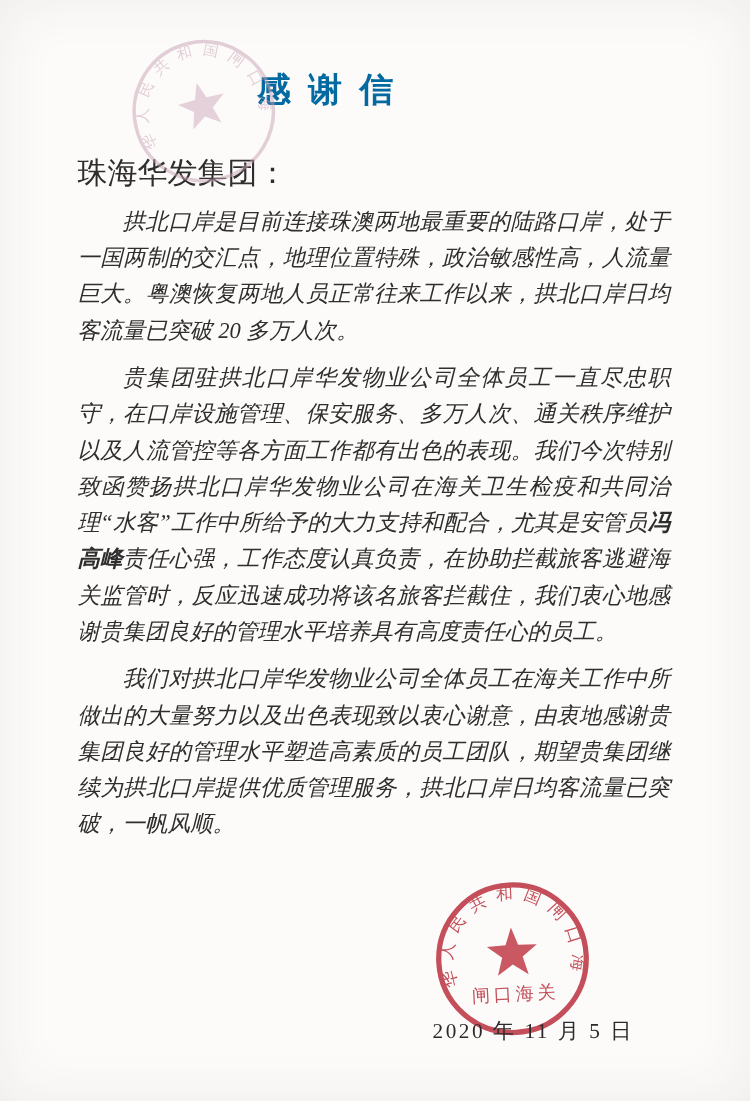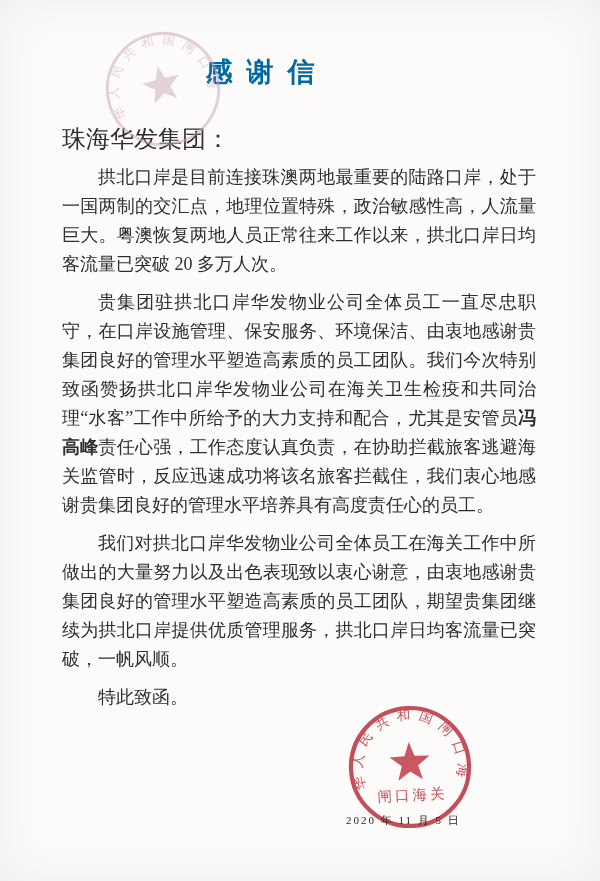--- a/index.html
+++ b/index.html
@@ -29,31 +29,31 @@
     font-size:24px;
     line-height:26px;
   }
   .body-text p{
     font-size:18px;
     line-height:29px;
     margin:0 0 9px 0;
     text-indent:2em;
     text-align:justify;
   }
-  .body-text{margin-top:11px;}
+  .body-text{margin-top:11px;font-style:italic;}
   .bold-name{font-weight:bold;}
   .closing{margin-top:2px;}
   .seal{position:absolute;pointer-events:none;}
   .seal-top{left:97px;top:22px;width:132px;height:134px;transform:rotate(-14deg);opacity:0.5;}
   .seal-bottom{left:340px;top:697px;width:140px;height:140px;transform:rotate(-3deg);opacity:0.93;}
   .seal svg{width:100%;height:100%;}
   .date-line{
     position:absolute;
     left:346px;top:813px;
-    font-size:11px;
+    font-size:17px;
     letter-spacing:2px;
     color:#2b2b2b;
   }
 </style>
 </head>
 <body>
 
 <div class="page">
 
   <div class="seal seal-top">
@@ -68,23 +68,22 @@
       <polygon points="70,45 75.1,59 90,59.5 78.2,68.7 82.3,83 70,74.6 57.7,83 61.8,68.7 50,59.5 65,59" fill="#cfa8ba"></polygon>
     </svg>
   </div>
 
   <div class="title">感谢信</div>
 
   <div class="salutation">珠海华发集团：</div>
 
   <div class="body-text">
     <p>拱北口岸是目前连接珠澳两地最重要的陆路口岸，处于一国两制的交汇点，地理位置特殊，政治敏感性高，人流量巨大。粤澳恢复两地人员正常往来工作以来，拱北口岸日均客流量已突破 20 多万人次。</p>
-    <p><span>贵集团驻拱北口岸华发物业公司全体员工一直尽忠职守，在口岸设施管理、保安服务、环境保洁、由衷地感谢贵集团良好的管理水平塑造高素质的员工团队。我们今次特别致函赞扬拱北口岸华发物业公司在海关卫生检疫和共同治理“水客”工作中所给予的大力支持和配合，尤其是安管员</span><span class="bold-name">冯高峰</span><span>责任心强，工作态度认真负责，在协助拦截旅客逃避海关监管时，反应迅速成功将该名旅客拦截住，我们衷心地感谢贵集团良好的管理水平培养具有高度责任心的员工。</span></p>
+    <p><span>贵集团驻拱北口岸华发物业公司全体员工一直尽忠职守，在口岸设施管理、保安服务、多万人次、通关秩序维护以及人流管控等各方面工作都有出色的表现。我们今次特别致函赞扬拱北口岸华发物业公司在海关卫生检疫和共同治理“水客”工作中所给予的大力支持和配合，尤其是安管员</span><span class="bold-name">冯高峰</span><span>责任心强，工作态度认真负责，在协助拦截旅客逃避海关监管时，反应迅速成功将该名旅客拦截住，我们衷心地感谢贵集团良好的管理水平培养具有高度责任心的员工。</span></p>
     <p>我们对拱北口岸华发物业公司全体员工在海关工作中所做出的大量努力以及出色表现致以衷心谢意，由衷地感谢贵集团良好的管理水平塑造高素质的员工团队，期望贵集团继续为拱北口岸提供优质管理服务，拱北口岸日均客流量已突破，一帆风顺。</p>
-    <p class="closing">特此致函。</p>
   </div>
 
   <div class="seal seal-bottom">
     <svg viewBox="0 0 140 140">
       <circle cx="70" cy="70" r="59" fill="none" stroke="#c0414f" stroke-width="4.2"></circle>
       <defs>
         <path id="bottomSealArc" d="M 24,84 A 48,48 0 1 1 116,84" fill="none"></path>
       </defs>
       <text font-size="13.5" letter-spacing="7.5" fill="#bf4450" font-family="Liberation Serif, DejaVu Serif, serif">
         <textPath href="#bottomSealArc" startOffset="50%" text-anchor="middle">中华人民共和国闸口海关</textPath>

